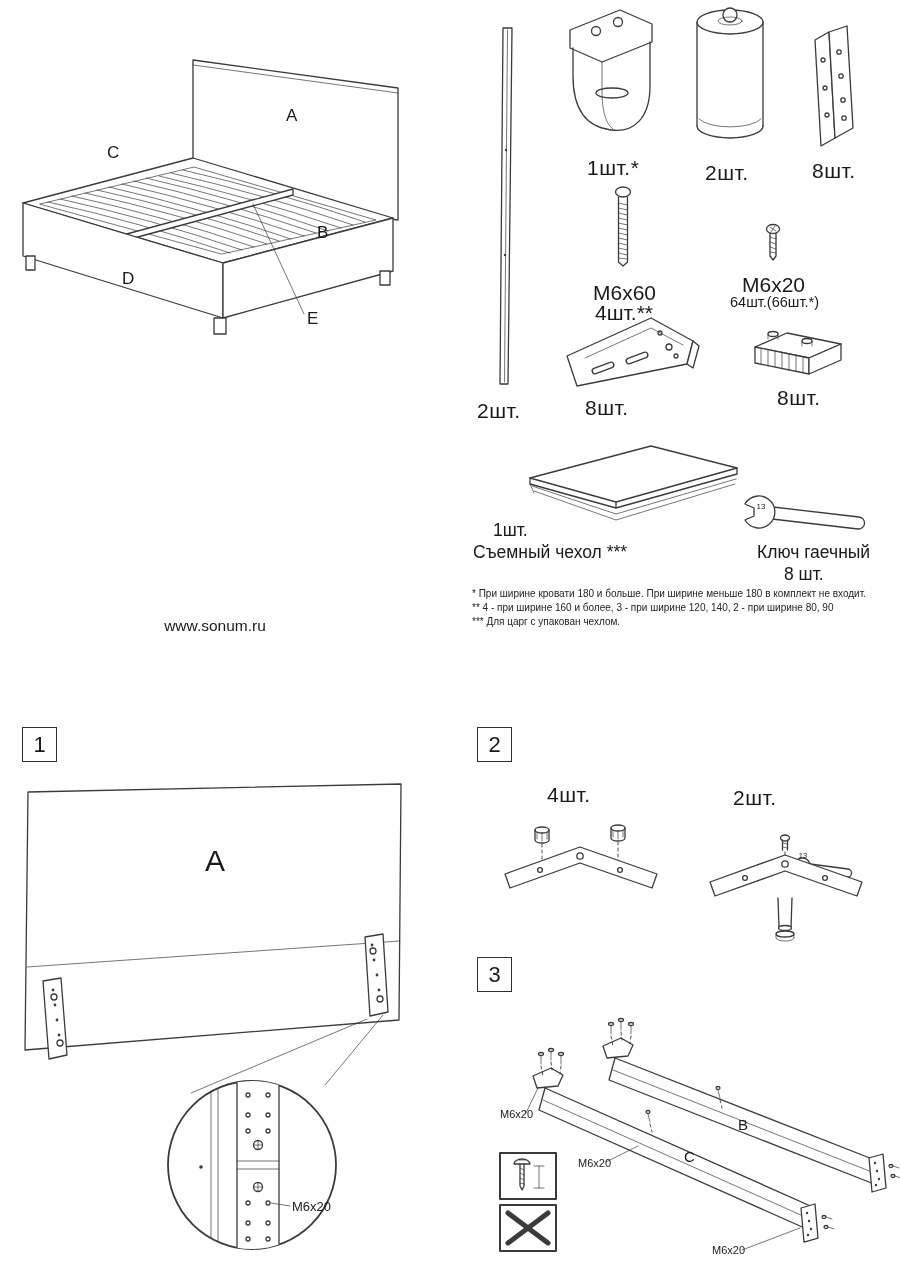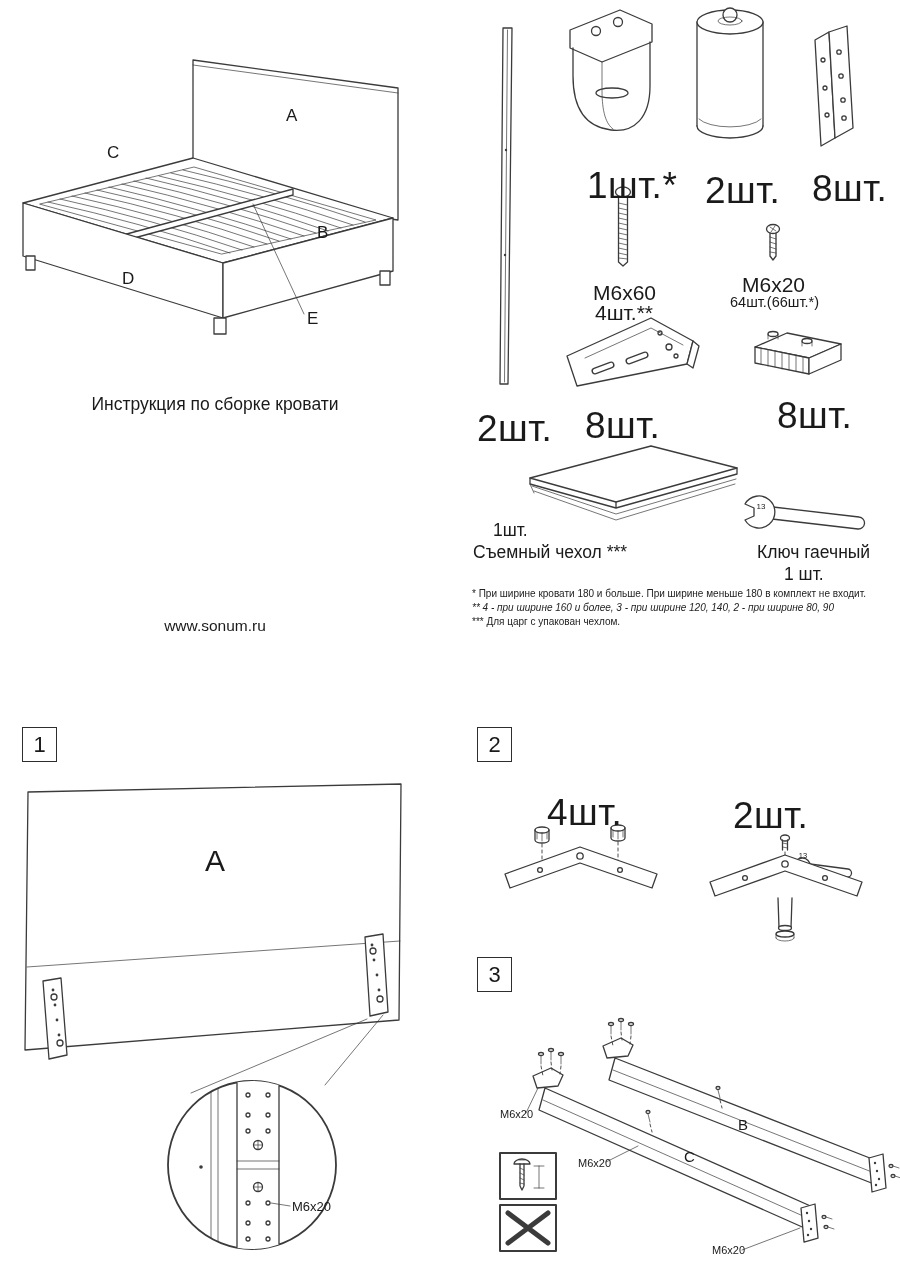--- a/index.html
+++ b/index.html
@@ -1,20 +1,20 @@
 <!DOCTYPE html>
 <html><head>
 <meta charset="utf-8">
 <style>
   html,body{margin:0;padding:0;background:#e8e8e8;}
   .page{position:relative;width:900px;height:1280px;background:#ffffff;
         font-family:"Liberation Sans",sans-serif;color:#1a1a1a;overflow:hidden;margin:0 auto;}
   .t{position:absolute;white-space:nowrap;line-height:1.25;}
   .center{text-align:center;}
-  .qty{font-size:37px;letter-spacing:.5px;margin-top:8px;}
+  .qty{font-size:21px;letter-spacing:.5px;}
   .mid{font-size:21px;}
   .sm{font-size:14.5px;}
   .cap{font-size:17.5px;}
   .fn{font-size:10px;color:#222;}
   .site{font-size:15.5px;}
   .stepbox{position:absolute;width:33px;height:33px;border:1.7px solid #2e2e2e;
            display:flex;align-items:center;justify-content:center;font-size:22px;background:#fff;}
   svg.art{position:absolute;}
   .art path,.art circle,.art ellipse,.art rect,.art line,.art polygon,.art polyline{
       stroke:#3b3b3b;stroke-width:1.3;fill:none;stroke-linecap:round;stroke-linejoin:round;}
@@ -66,21 +66,20 @@
 
     <path class="thin" d="M296,306 L245,196"></path>
 
     <text class="lbl" x="278" y="113">A</text>
     <text class="lbl" x="99" y="150">C</text>
     <text class="lbl" x="309" y="230">B</text>
     <text class="lbl" x="114" y="276">D</text>
     <text class="lbl" x="299" y="316">E</text>
   </svg>
 
-  <div class="t cap center" style="left:40px;top:394px;width:350px;">Инструкция по сборке кровати</div>
   <div class="t site center" style="left:40px;top:616px;width:350px;">www.sonum.ru</div>
 
   <svg class="art" style="left:455px;top:0;" width="445" height="580" viewBox="0 0 445 580">
 
     <g>
       <path d="M48,28 L45,384 M57,28 L53,384 M48,28 L57,28 M45,384 L53,384"></path>
       <path class="thin" d="M52.5,30 L49.5,382"></path>
       <circle class="f" cx="51" cy="150" r="1.2"></circle>
       <circle class="f" cx="50" cy="255" r="1.2"></circle>
     </g>
@@ -173,24 +172,24 @@
   <div class="t qty" style="left:812px;top:158px;">8шт.</div>
   <div class="t mid center" style="left:593px;top:280px;width:62px;">М6х60</div>
   <div class="t mid center" style="left:593px;top:300px;width:62px;">4шт.**</div>
   <div class="t mid center" style="left:742px;top:272px;width:62px;">М6х20</div>
   <div class="t sm center" style="left:727px;top:293px;width:95px;">64шт.(66шт.*)</div>
   <div class="t qty" style="left:585px;top:395px;">8шт.</div>
   <div class="t qty" style="left:777px;top:385px;">8шт.</div>
   <div class="t cap" style="left:493px;top:520px;">1шт.</div>
   <div class="t cap" style="left:473px;top:542px;">Съемный чехол ***</div>
   <div class="t cap" style="left:757px;top:542px;">Ключ гаечный</div>
-  <div class="t cap" style="left:784px;top:564px;">1 шт.</div>
+  <div class="t cap" style="left:784px;top:564px;">8 шт.</div>
 
   <div class="t fn" style="left:472px;top:588px;">*  При ширине кровати 180 и больше. При ширине меньше  180 в комплект не входит.</div>
-  <div class="t fn" style="left:472px;top:602px;font-style:italic;">**  4 - при ширине 160 и более, 3 - при ширине 120, 140, 2 - при ширине 80, 90</div>
+  <div class="t fn" style="left:472px;top:602px;">**  4 - при ширине 160 и более, 3 - при ширине 120, 140, 2 - при ширине 80, 90</div>
   <div class="t fn" style="left:472px;top:616px;">***  Для царг с упакован чехлом.</div>
 
   <div class="stepbox" style="left:22px;top:727px;">
     <span>1</span>
   </div>
   <div class="stepbox" style="left:477px;top:727px;">
     <span>2</span>
   </div>
   <div class="stepbox" style="left:477px;top:957px;">
     <span>3</span>

